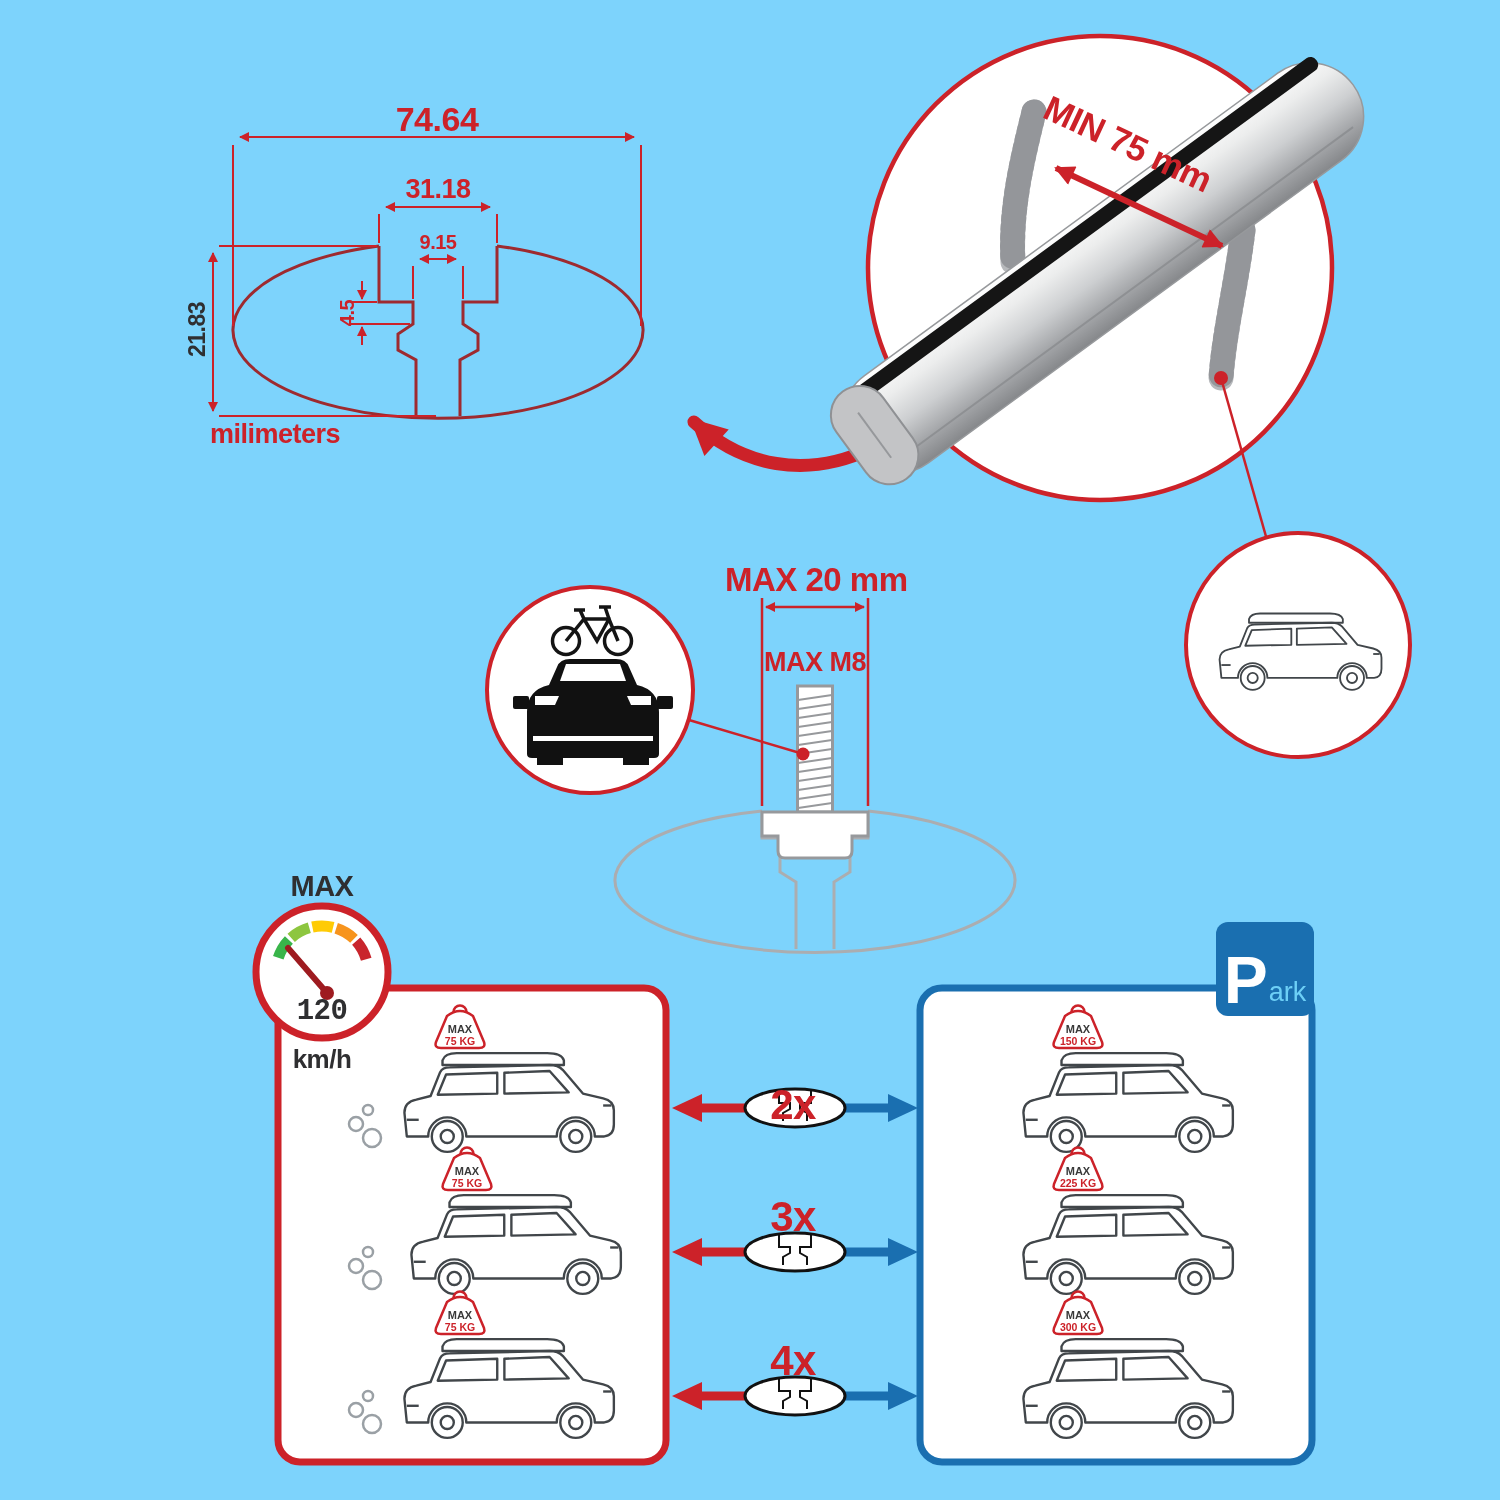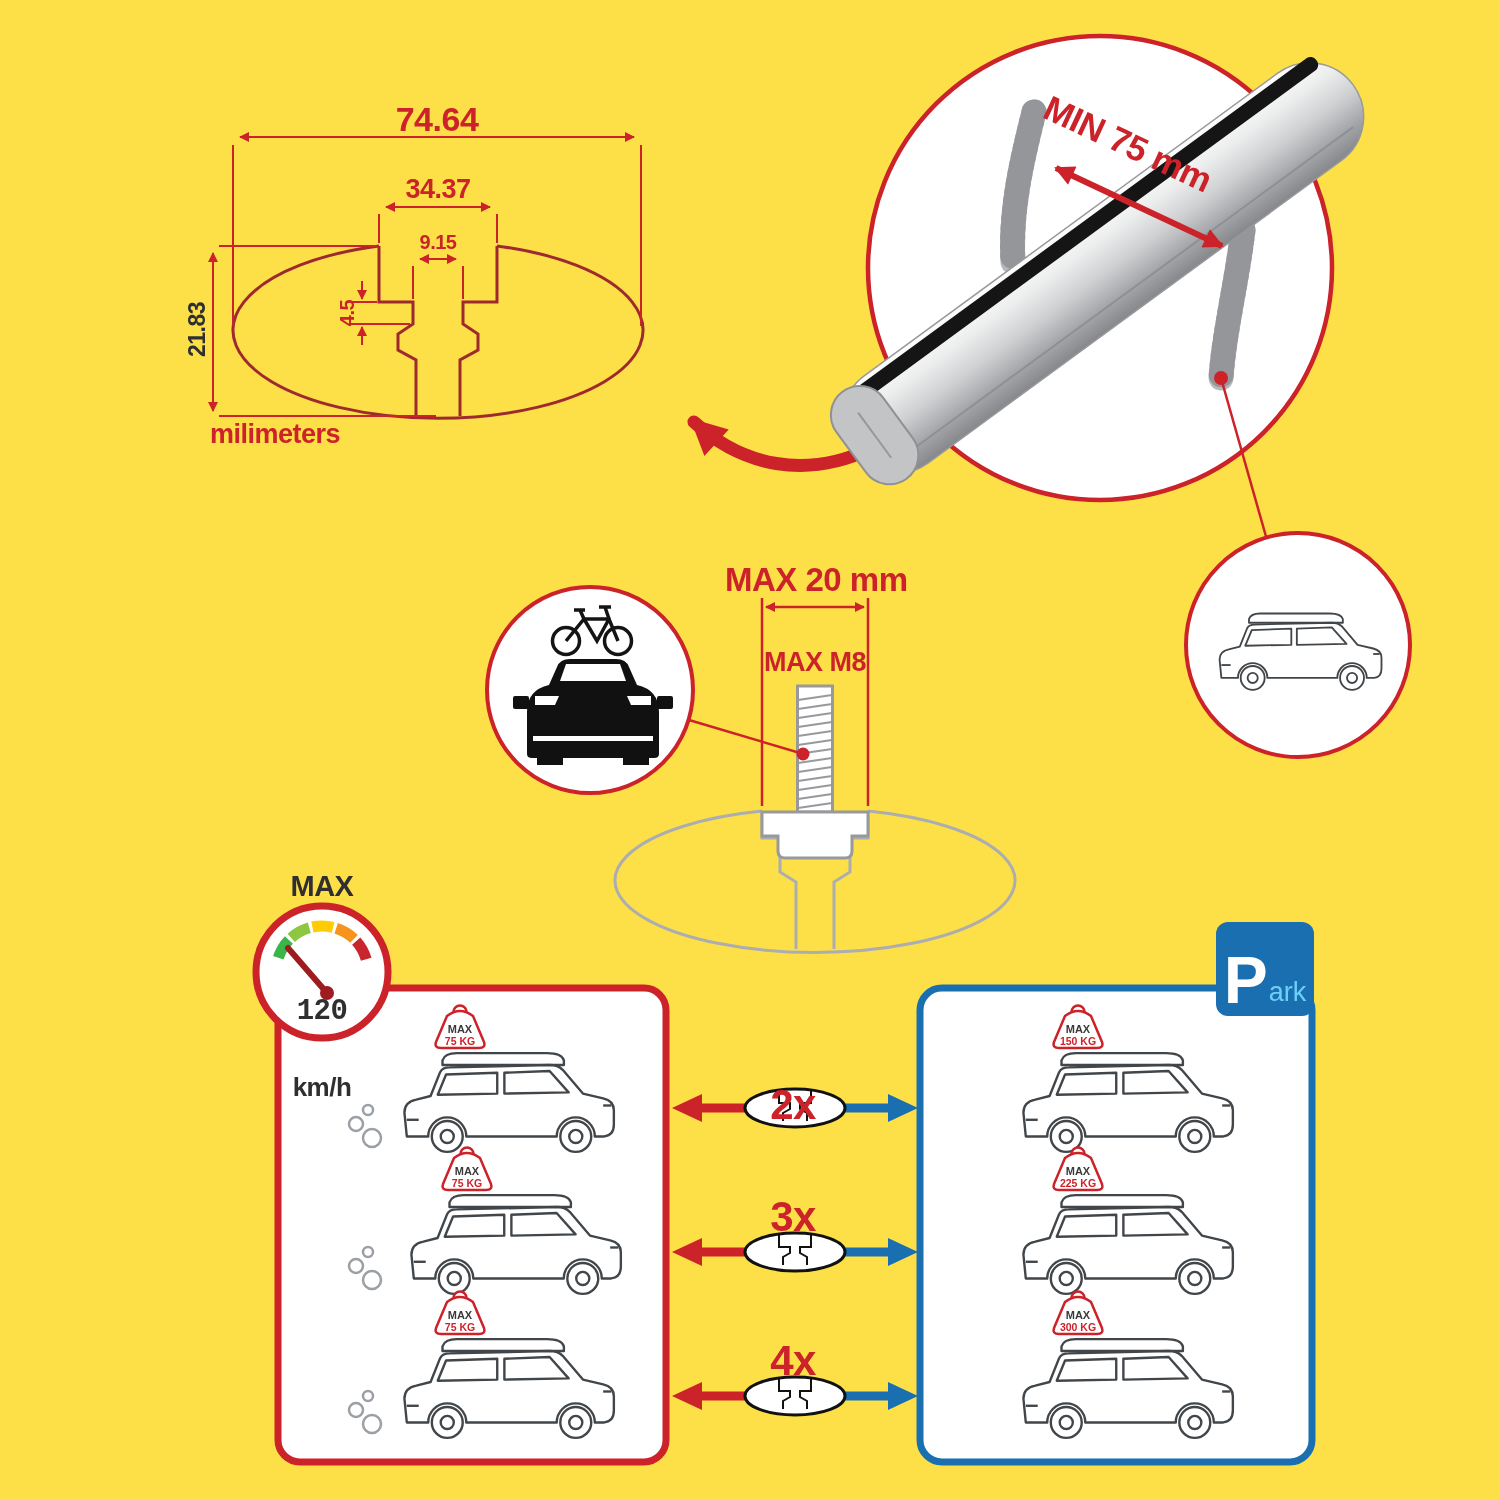--- a/index.html
+++ b/index.html
@@ -1,18 +1,18 @@
 <!DOCTYPE html>
 <html><head>
 <meta charset="utf-8">
 <style>
   * { margin:0; padding:0; box-sizing:border-box; }
   html,body { background:#ffffff; }
   .canvas {
-    position:relative; width:1500px; height:1500px; background:#fde047;
+    position:relative; width:1500px; height:1500px; background:#7dd3fc;
     font-family:"Liberation Sans", sans-serif; overflow:hidden;
   }
   .layer { position:absolute; left:0; top:0; }
   .t {
     position:absolute; font-weight:bold; color:#cc2229; text-align:center;
     line-height:1; white-space:nowrap; letter-spacing:-0.5px;
   }
   .t.dark { color:#2f2f31; }
   .t.left { text-align:right; }
   .p-sign {
@@ -207,34 +207,34 @@
       <path d="M291.2,937.8 A46,46 0 0 1 309.3,927.8" stroke="#8dc63f" stroke-width="11" fill="none"></path>
       <path d="M312.4,927 A46,46 0 0 1 333.1,927.4" stroke="#ffcb05" stroke-width="11" fill="none"></path>
       <path d="M336.2,928.3 A46,46 0 0 1 354,938.9" stroke="#f7941d" stroke-width="11" fill="none"></path>
       <path d="M356.2,941.2 A46,46 0 0 1 366.2,959.3" stroke="#c9252c" stroke-width="11" fill="none"></path>
       <line x1="327" y1="993" x2="288" y2="948" stroke="#9e1b20" stroke-width="6" stroke-linecap="round"></line>
       <circle cx="327" cy="993" r="7" fill="#9e1b20"></circle>
     </g>
   </svg>
 
   <div class="t" style="left:357px;top:102px;width:160px;font-size:34px;">74.64</div>
-  <div class="t" style="left:378px;top:176px;width:120px;font-size:27px;">34.37</div>
+  <div class="t" style="left:378px;top:176px;width:120px;font-size:27px;">31.18</div>
   <div class="t" style="left:388px;top:232px;width:100px;font-size:20px;">9.15</div>
   <div class="t" style="left:317px;top:303px;width:60px;font-size:20px;transform:rotate(-90deg);">4.5</div>
   <div class="t dark" style="left:152px;top:318px;width:90px;font-size:23px;transform:rotate(-90deg);">21.83</div>
   <div class="t left" style="left:210px;top:421px;font-size:27px;">milimeters</div>
 
   <div class="t" style="left:1018px;top:126px;width:220px;font-size:35px;transform:rotate(25deg);">MIN 75 mm</div>
 
   <div class="t" style="left:725px;top:563px;width:180px;font-size:33px;">MAX 20 mm</div>
   <div class="t" style="left:745px;top:649px;width:140px;font-size:27px;">MAX M8</div>
 
   <div class="t dark" style="left:272px;top:872px;width:100px;font-size:29px;">MAX</div>
   <div class="t dark" style="left:277px;top:997px;width:90px;font-size:29px;font-family:Liberation Mono, monospace;">120</div>
-  <div class="t dark" style="left:267px;top:1046px;width:110px;font-size:26px;margin-top:28px;">km/h</div>
+  <div class="t dark" style="left:267px;top:1046px;width:110px;font-size:26px;">km/h</div>
 
   <div class="p-sign">
     <span class="p-letter">P</span>
       <span class="p-suffix">ark</span>
   </div>
 
   <div class="t" style="left:753px;top:1052px;width:80px;font-size:42px;margin-top:32px;">2x</div>
   <div class="t" style="left:753px;top:1196px;width:80px;font-size:42px;">3x</div>
   <div class="t" style="left:753px;top:1340px;width:80px;font-size:42px;">4x</div>
 

